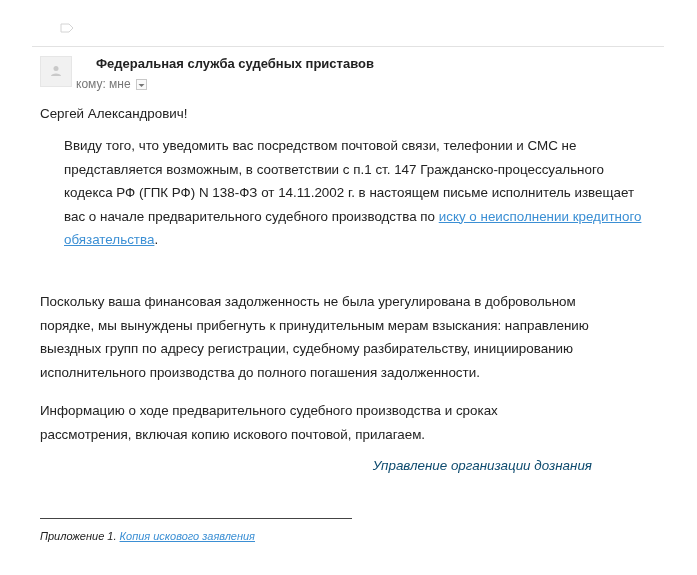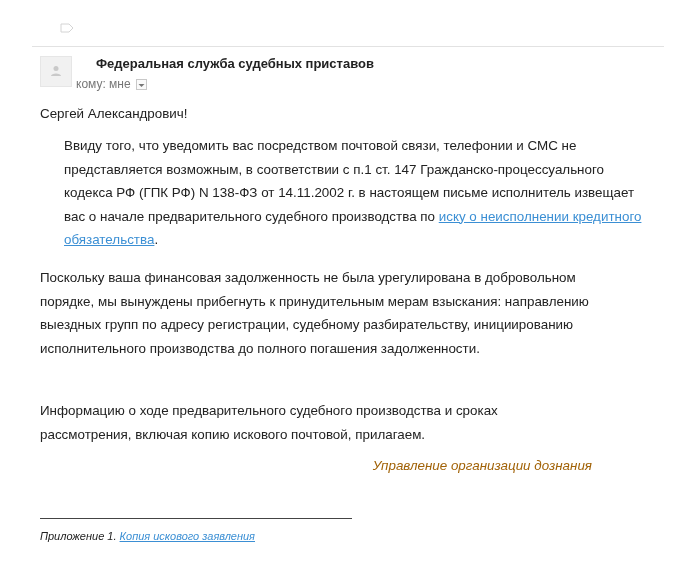--- a/index.html
+++ b/index.html
@@ -104,21 +104,21 @@
     .para2 { top: 266px; }
     .para3 { top: 399px; }
     .signature {
       position: absolute;
       right: 105px;
       top: 454px;
       text-align: right;
       font-size: 13.4px;
       line-height: 23.5px;
       font-style: italic;
-      color: #a16207;
+      color: #0c4a6e;
     }
     .footer-rule {
       position: absolute;
       left: 40px;
       top: 518px;
       width: 312px;
       height: 1px;
       background: #444;
     }
     .attachment {
@@ -170,21 +170,21 @@
   <p>Сергей Александрович!</p>
 </div>
 
 <div class="body-text para1">
   <p style="width:580px;">
     <span>Ввиду того, что уведомить вас посредством почтовой связи, телефонии и СМС не представляется возможным, в соответствии с п.1 ст. 147 Гражданско-процессуального кодекса РФ (ГПК РФ) N 138-ФЗ от 14.11.2002 г. в настоящем письме исполнитель извещает вас о начале предварительного судебного производства по </span><a class="link">иску о неисполнении кредитного обязательства</a><span>.</span>
   </p>
 </div>
 
 <div class="body-text para2">
-  <p style="width:585px;">Поскольку ваша финансовая задолженность не была урегулирована в добровольном порядке, мы вынуждены прибегнуть к принудительным мерам взыскания: направлению выездных групп по адресу регистрации, судебному разбирательству, инициированию исполнительного производства до полного погашения задолженности.</p>
+  <p style="width:585px;margin-top:24px;">Поскольку ваша финансовая задолженность не была урегулирована в добровольном порядке, мы вынуждены прибегнуть к принудительным мерам взыскания: направлению выездных групп по адресу регистрации, судебному разбирательству, инициированию исполнительного производства до полного погашения задолженности.</p>
 </div>
 
 <div class="body-text para3">
   <p style="width:470px;">Информацию о ходе предварительного судебного производства и сроках рассмотрения, включая копию искового почтовой, прилагаем.</p>
 </div>
 
 <div class="signature">
   <div>Управление организации дознания</div>
 </div>
 

